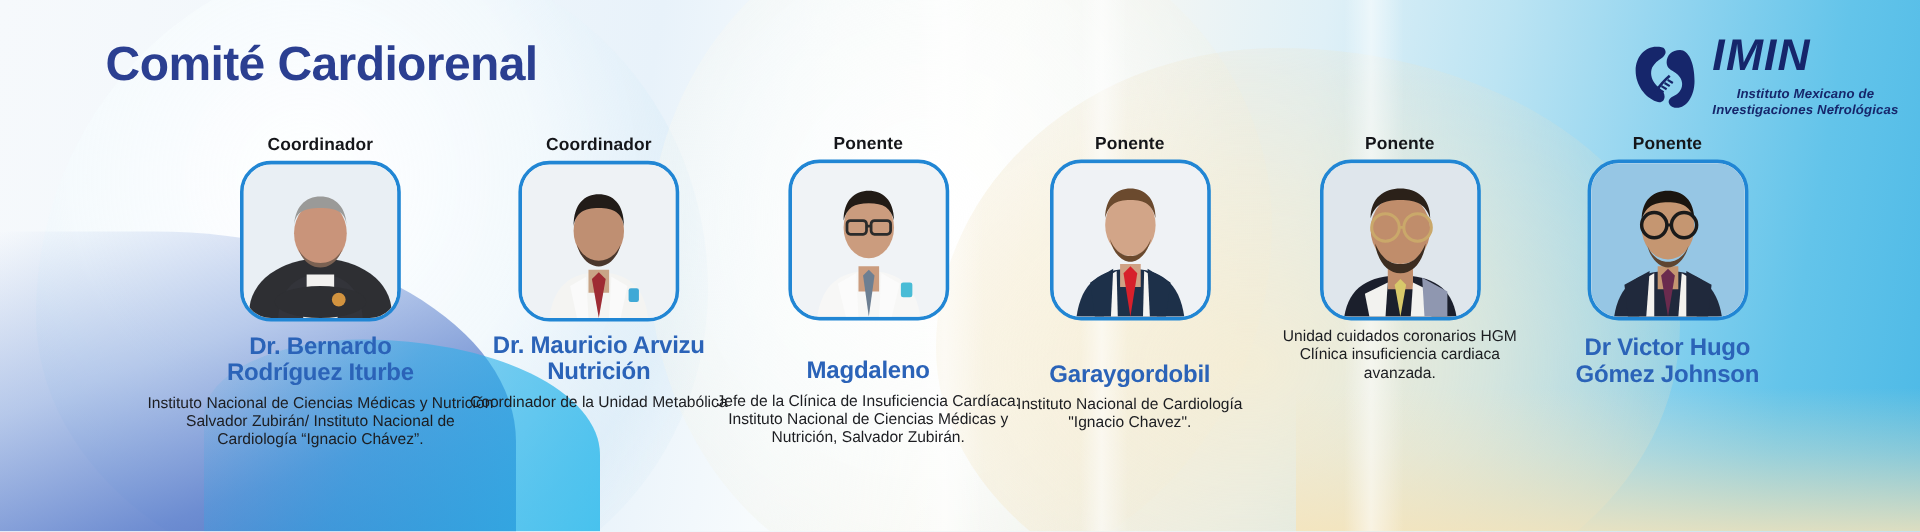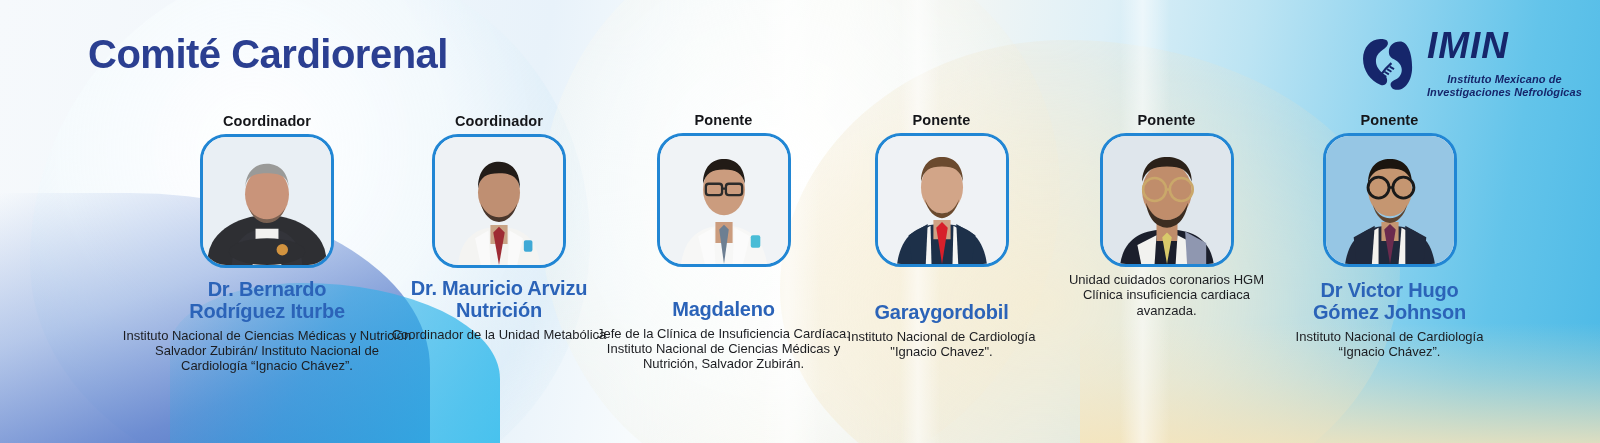--- a/index.html
+++ b/index.html
@@ -297,16 +297,15 @@
         <path d="M55 96l-18 10 5 28h13z" fill="#f4f2ee"></path>
         <path d="M79 96l18 10-5 28H76z" fill="#f4f2ee"></path>
         <path d="M51 94l-22 12 3 28h16z" fill="#20293c"></path>
         <path d="M83 94l22 12-3 28H83z" fill="#20293c"></path>
       </svg>
     </div>
     <div class="name">
       <span>Dr Victor Hugo</span><br>
       <span>Gómez Johnson</span>
     </div>
-    <div class="affil">Instituto Nacional de Cardiología “Ignacio Chávez”.</div>
   </div>
 
 </div>
 
 </body></html>

